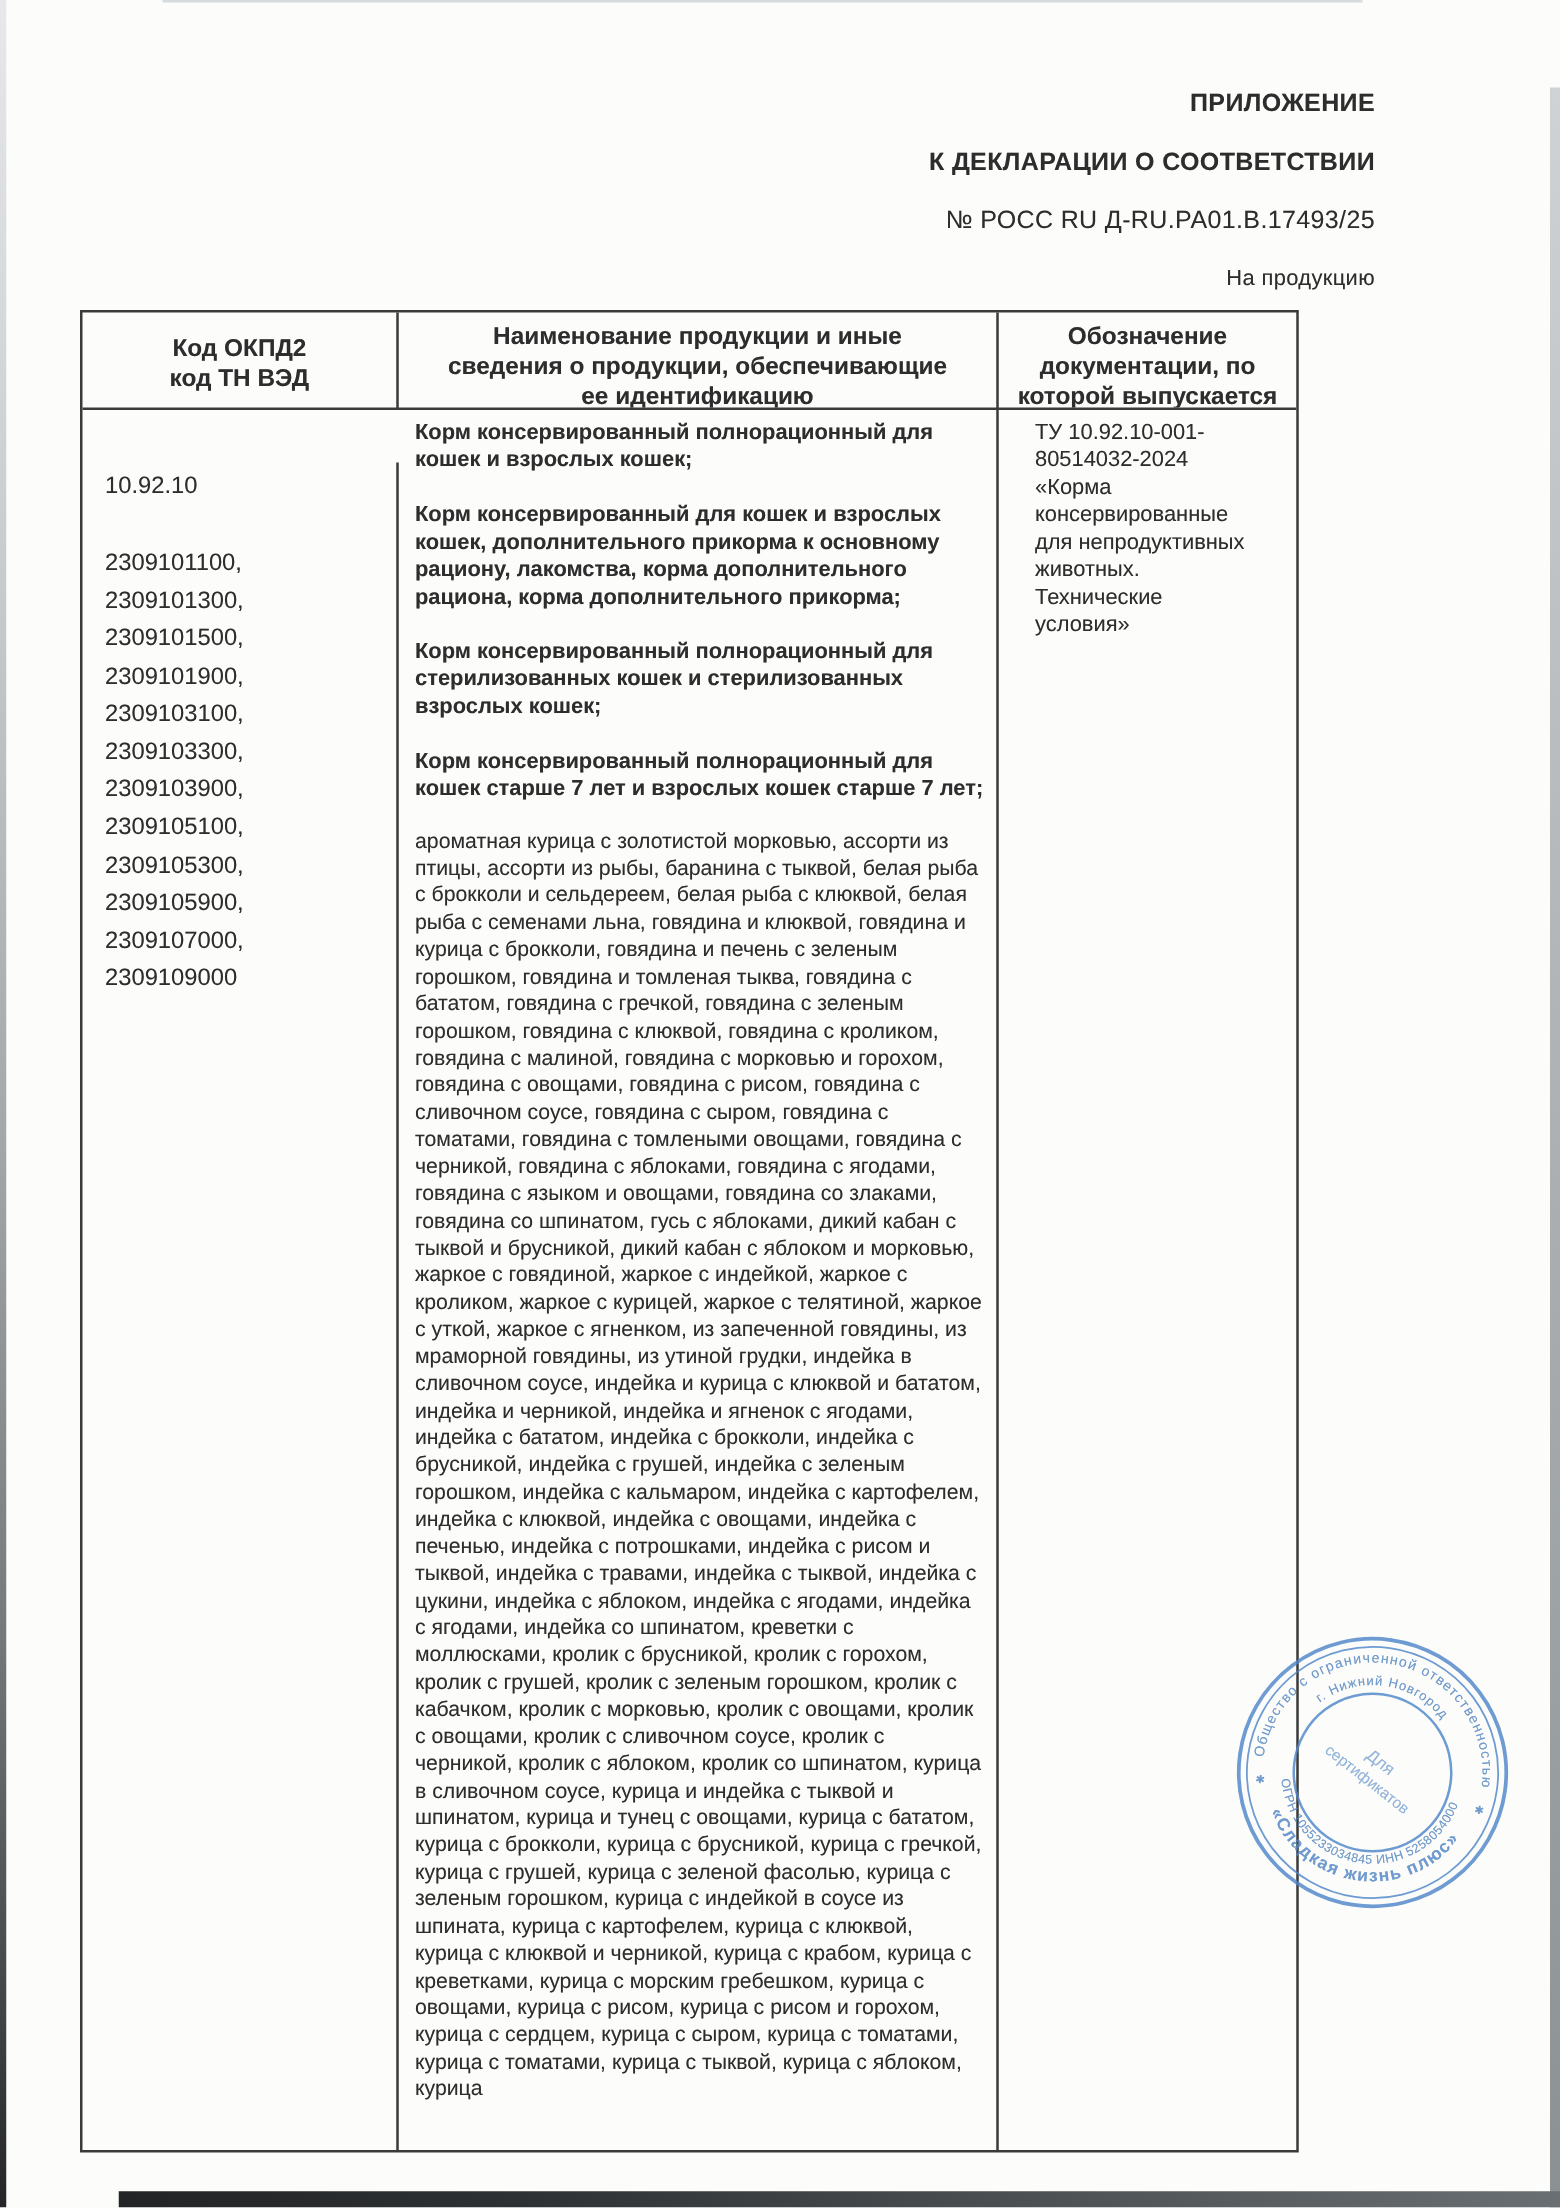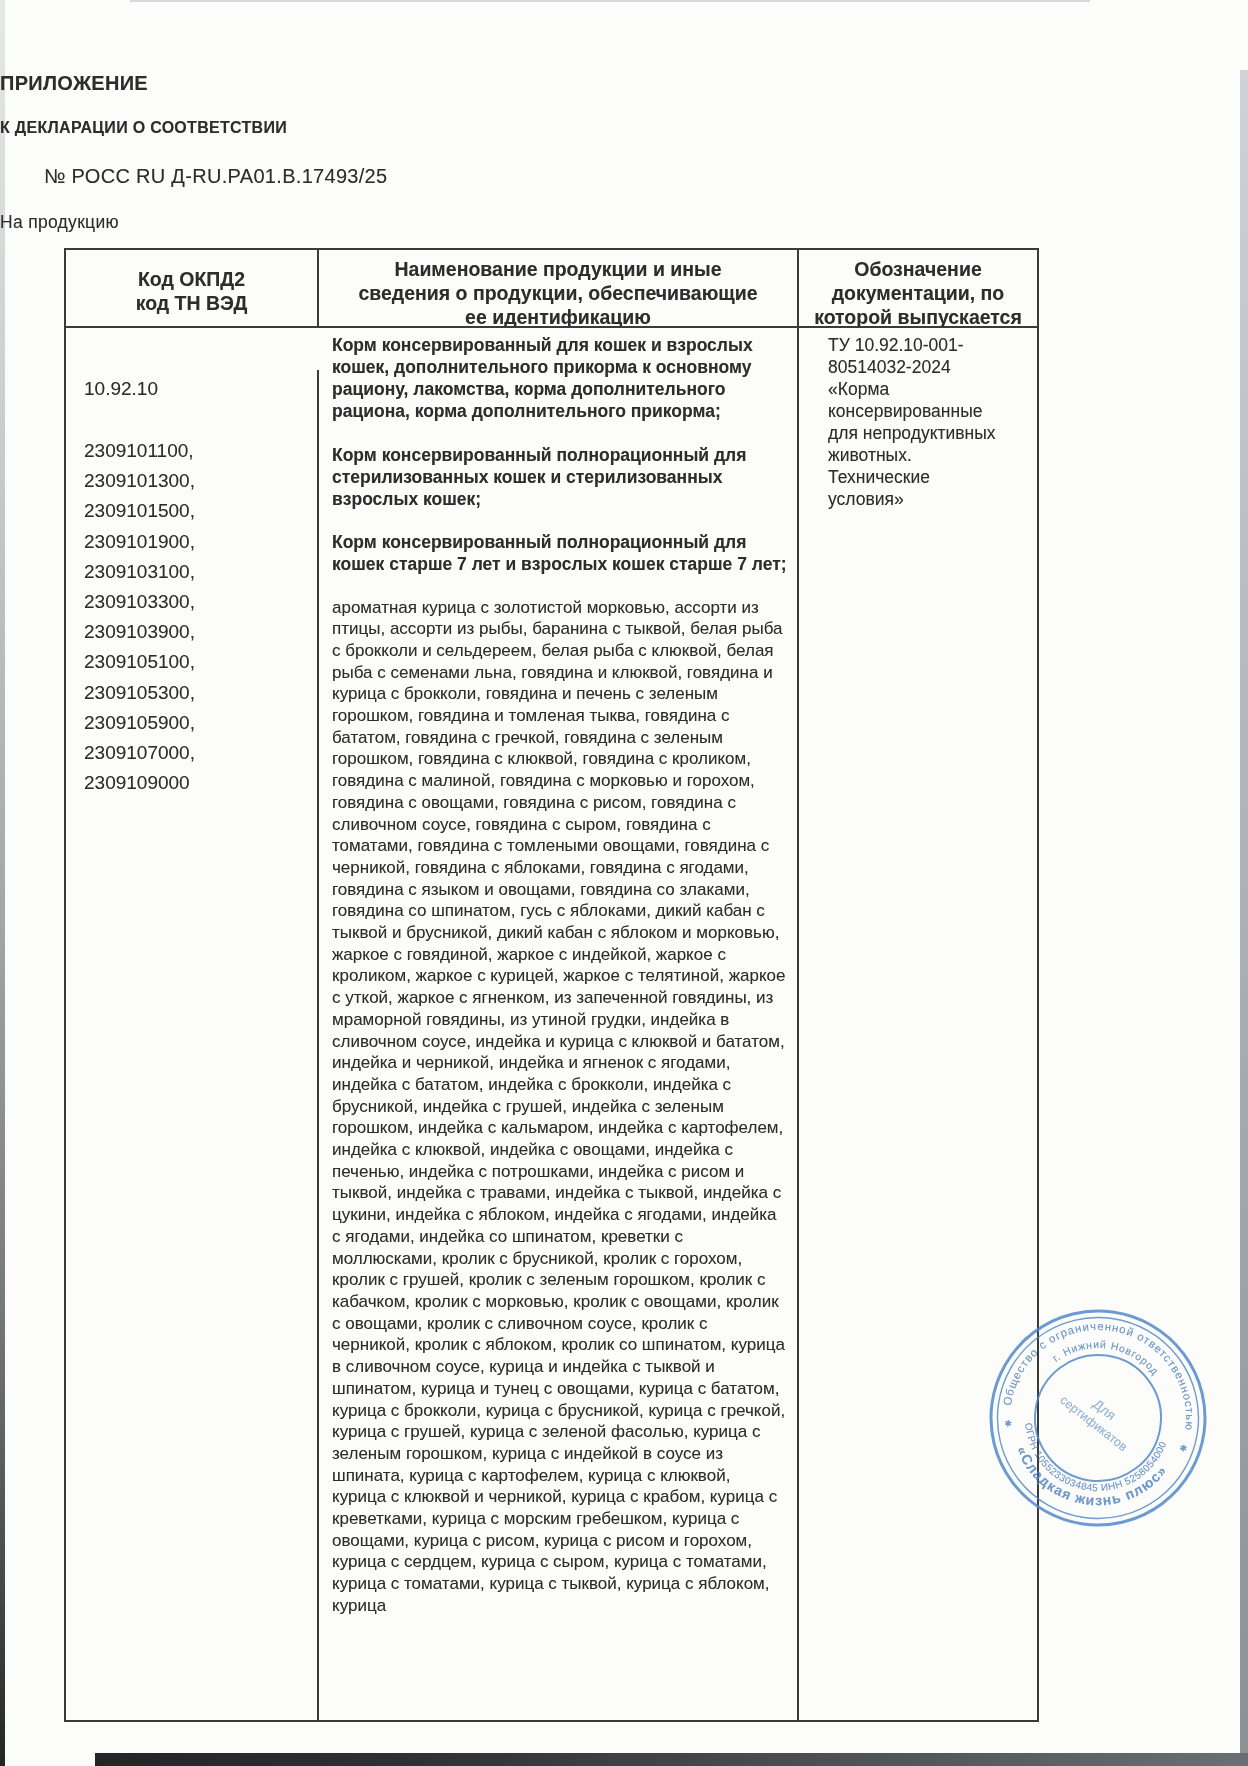--- a/index.html
+++ b/index.html
@@ -14,23 +14,23 @@
   }
   
   .left-strip { position:absolute; left:0; top:0; width:5px; height:1766px;
     background: linear-gradient(180deg,#e6e8e9 0%,#c6c9cb 28%,#a3a7aa 52%,#74797c 74%,#45484a 90%,#232526 100%); }
   .right-strip { position:absolute; right:0; top:70px; width:8px; height:1696px;
     background: linear-gradient(180deg,#d0d3d5 0%,#b4b8bb 38%,#a0a5a8 68%,#8b9093 100%); }
   .bottom-band { position:absolute; left:95px; right:0; bottom:0; height:13px;
     background: linear-gradient(90deg,#222426 0%,#2e3133 28%,#4b4f52 62%,#6a6f73 100%); }
   .top-line { position:absolute; left:130px; top:0; width:960px; height:2px; background:#d7dadc; }
   
-  .title { position:absolute; left:0; width:1100px; text-align:left; letter-spacing:0.3px; }
+  .title { position:absolute; left:0; width:1100px; text-align:right; letter-spacing:0.3px; }
   .t1 { top:72px;  font-size:20px; font-weight:bold; }
-  .t2 { top:119px; font-size:16px; font-weight:bold; }
+  .t2 { top:119px; font-size:20px; font-weight:bold; }
   .t3 { top:165px; font-size:20px;padding-left:44px; }
   .t4 { top:212px; font-size:17.5px; }
   
   .doc-table {
     position:absolute; left:64px; top:248px; width:975px; height:1474px;
     border:2px solid #3a3a3a;
     display:grid;
     grid-template-columns:253px 480px 1fr;
     grid-template-rows:78px 1fr;
   }
@@ -91,20 +91,21 @@
           <div>2309103300,</div>
           <div>2309103900,</div>
           <div>2309105100,</div>
           <div>2309105300,</div>
           <div>2309105900,</div>
           <div>2309107000,</div>
           <div>2309109000</div>
         </div>
     </div>
     <div class="cell body c2">
+        <p class="b">Корм консервированный полнорационный для кошек и взрослых кошек;</p>
         <p class="b">Корм консервированный для кошек и взрослых кошек, дополнительного прикорма к основному рациону, лакомства, корма дополнительного рациона, корма дополнительного прикорма;</p>
         <p class="b">Корм консервированный полнорационный для стерилизованных кошек и стерилизованных взрослых кошек;</p>
         <p class="b">Корм консервированный полнорационный для кошек старше 7 лет и взрослых кошек старше 7 лет;</p>
         <p>ароматная курица с золотистой морковью, ассорти из птицы, ассорти из рыбы, баранина с тыквой, белая рыба с брокколи и сельдереем, белая рыба с клюквой, белая рыба с семенами льна, говядина и клюквой, говядина и курица с брокколи, говядина и печень с зеленым горошком, говядина и томленая тыква, говядина с бататом, говядина с гречкой, говядина с зеленым горошком, говядина с клюквой, говядина с кроликом, говядина с малиной, говядина с морковью и горохом, говядина с овощами, говядина с рисом, говядина с сливочном соусе, говядина с сыром, говядина с томатами, говядина с томлеными овощами, говядина с черникой, говядина с яблоками, говядина с ягодами, говядина с языком и овощами, говядина со злаками, говядина со шпинатом, гусь с яблоками, дикий кабан с тыквой и брусникой, дикий кабан с яблоком и морковью, жаркое с говядиной, жаркое с индейкой, жаркое с кроликом, жаркое с курицей, жаркое с телятиной, жаркое с уткой, жаркое с ягненком, из запеченной говядины, из мраморной говядины, из утиной грудки, индейка в сливочном соусе, индейка и курица с клюквой и бататом, индейка и черникой, индейка и ягненок с ягодами, индейка с бататом, индейка с брокколи, индейка с брусникой, индейка с грушей, индейка с зеленым горошком, индейка с кальмаром, индейка с картофелем, индейка с клюквой, индейка с овощами, индейка с печенью, индейка с потрошками, индейка с рисом и тыквой, индейка с травами, индейка с тыквой, индейка с цукини, индейка с яблоком, индейка с ягодами, индейка с ягодами, индейка со шпинатом, креветки с моллюсками, кролик с брусникой, кролик с горохом, кролик с грушей, кролик с зеленым горошком, кролик с кабачком, кролик с морковью, кролик с овощами, кролик с овощами, кролик с сливочном соусе, кролик с черникой, кролик с яблоком, кролик со шпинатом, курица в сливочном соусе, курица и индейка с тыквой и шпинатом, курица и тунец с овощами, курица с бататом, курица с брокколи, курица с брусникой, курица с гречкой, курица с грушей, курица с зеленой фасолью, курица с зеленым горошком, курица с индейкой в соусе из шпината, курица с картофелем, курица с клюквой, курица с клюквой и черникой, курица с крабом, курица с креветками, курица с морским гребешком, курица с овощами, курица с рисом, курица с рисом и горохом, курица с сердцем, курица с сыром, курица с томатами, курица с томатами, курица с тыквой, курица с яблоком, курица</p>
       </div>
     <div class="cell body c3">
       <p class="tu">ТУ 10.92.10-001-80514032-2024 «Корма консервированные для непродуктивных животных. Технические условия»</p>
     </div>
   </div>
 

